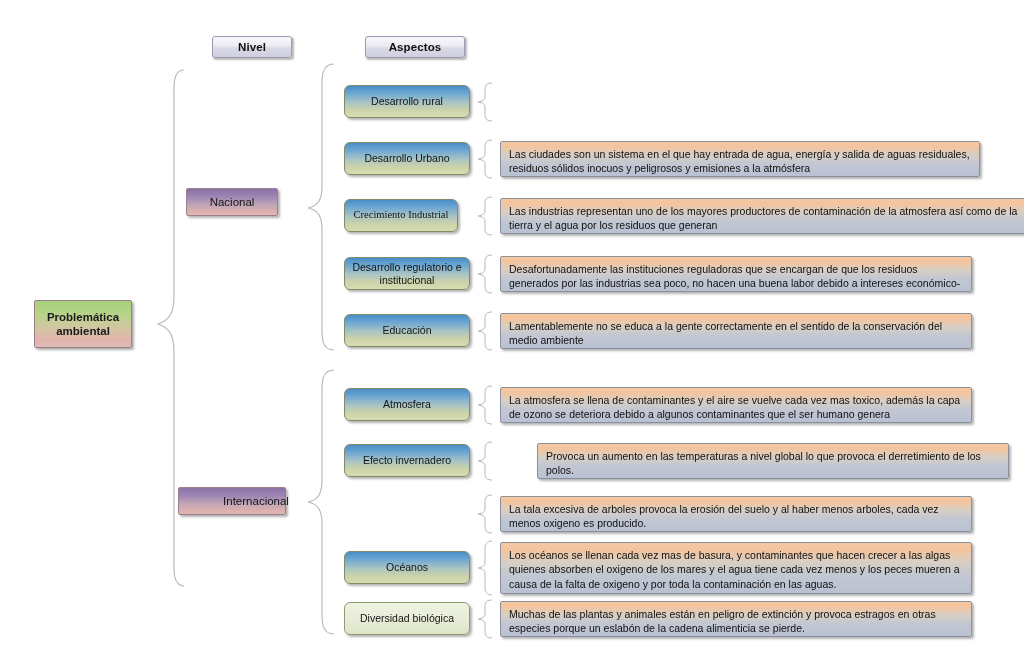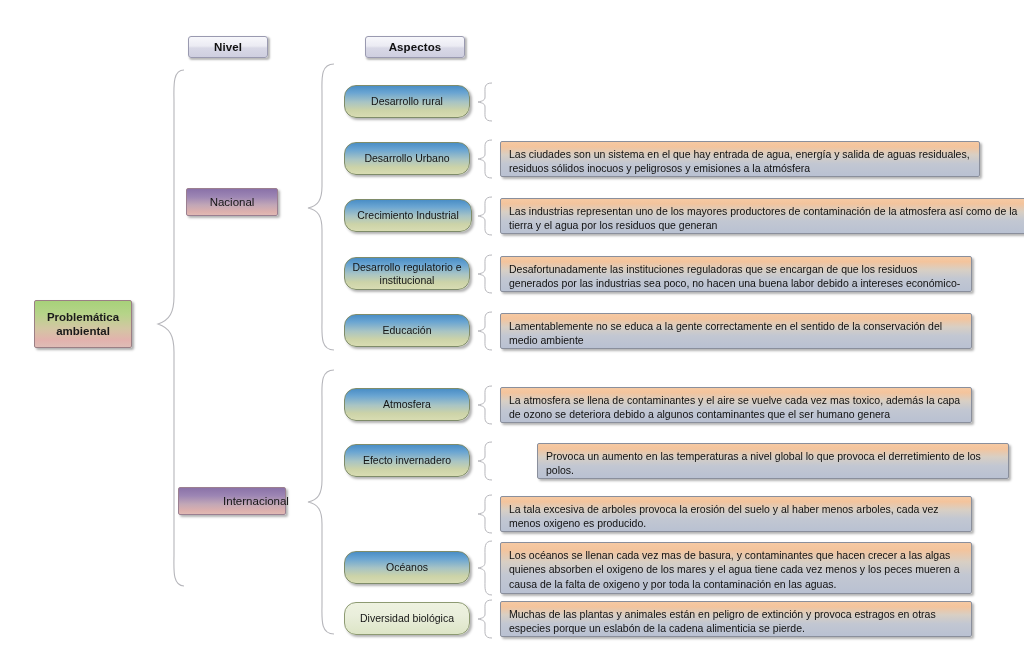--- a/index.html
+++ b/index.html
@@ -68,21 +68,21 @@
     justify-content: center;
     font-size: 11.5px;
     color: #151515;
   }
 
   
   .aspect-node {
     position: absolute;
     box-sizing: border-box;
     border: 1px solid #7f8c6a;
-    border-radius: 12px;
+    border-radius: 6px;
     background: linear-gradient(to bottom, #4a8ec6 0%, #6aa5d2 22%, #a8c4c4 52%, #ccd3a8 78%, #d8dcb2 100%);
     box-shadow: 2px 2px 2.5px rgba(0,0,0,0.3);
     display: flex;
     align-items: center;
     justify-content: center;
     text-align: center;
     font-size: 10.5px;
     color: #141414;
     line-height: 1.2;
     padding: 1px 5px;
@@ -115,21 +115,21 @@
     stroke: #b6b6bb;
     stroke-width: 1.1;
   }
   .brace-path.thin { stroke-width: 1; }
 </style>
 </head>
 <body>
 
 <div id="canvas">
 
-  <div class="header-pill" style="left:188px; top:36px; width:80px; height:22px;">
+  <div class="header-pill" style="left:212px; top:36px; width:80px; height:22px;">
     <span>Nivel</span>
   </div>
   <div class="header-pill" style="left:365px; top:36px; width:100px; height:22px;">
     <span>Aspectos</span>
   </div>
 
   <div class="root-node" style="left:34px; top:300px; width:98px; height:48px;">
     <div style="display:flex;flex-direction:column;align-items:center;justify-content:flex-end;">
       <span>Problemática</span>
       <span>ambiental</span>
@@ -172,21 +172,21 @@
                                 L 36,236
                                 C 36,250 34,266 48,266"></path>
   </svg>
 
   <div class="aspect-node" style="left:344px; top:85px; width:126px; height:33px;">
     <span>Desarrollo rural</span>
   </div>
   <div class="aspect-node" style="left:344px; top:142px; width:126px; height:33px;">
     <span>Desarrollo Urbano</span>
   </div>
-  <div class="aspect-node" style="left:344px; top:199px; width:128px; height:33px;">
+  <div class="aspect-node" style="left:344px; top:199px; width:114px; height:33px;font-family:Liberation Serif, serif;">
     <span>Crecimiento Industrial</span>
   </div>
   <div class="aspect-node" style="left:344px; top:257px; width:126px; height:33px;">
     <span>Desarrollo regulatorio e institucional</span>
   </div>
   <div class="aspect-node" style="left:344px; top:314px; width:126px; height:33px;">
     <span>Educación</span>
   </div>
 
   <div class="aspect-node" style="left:344px; top:388px; width:126px; height:33px;">

